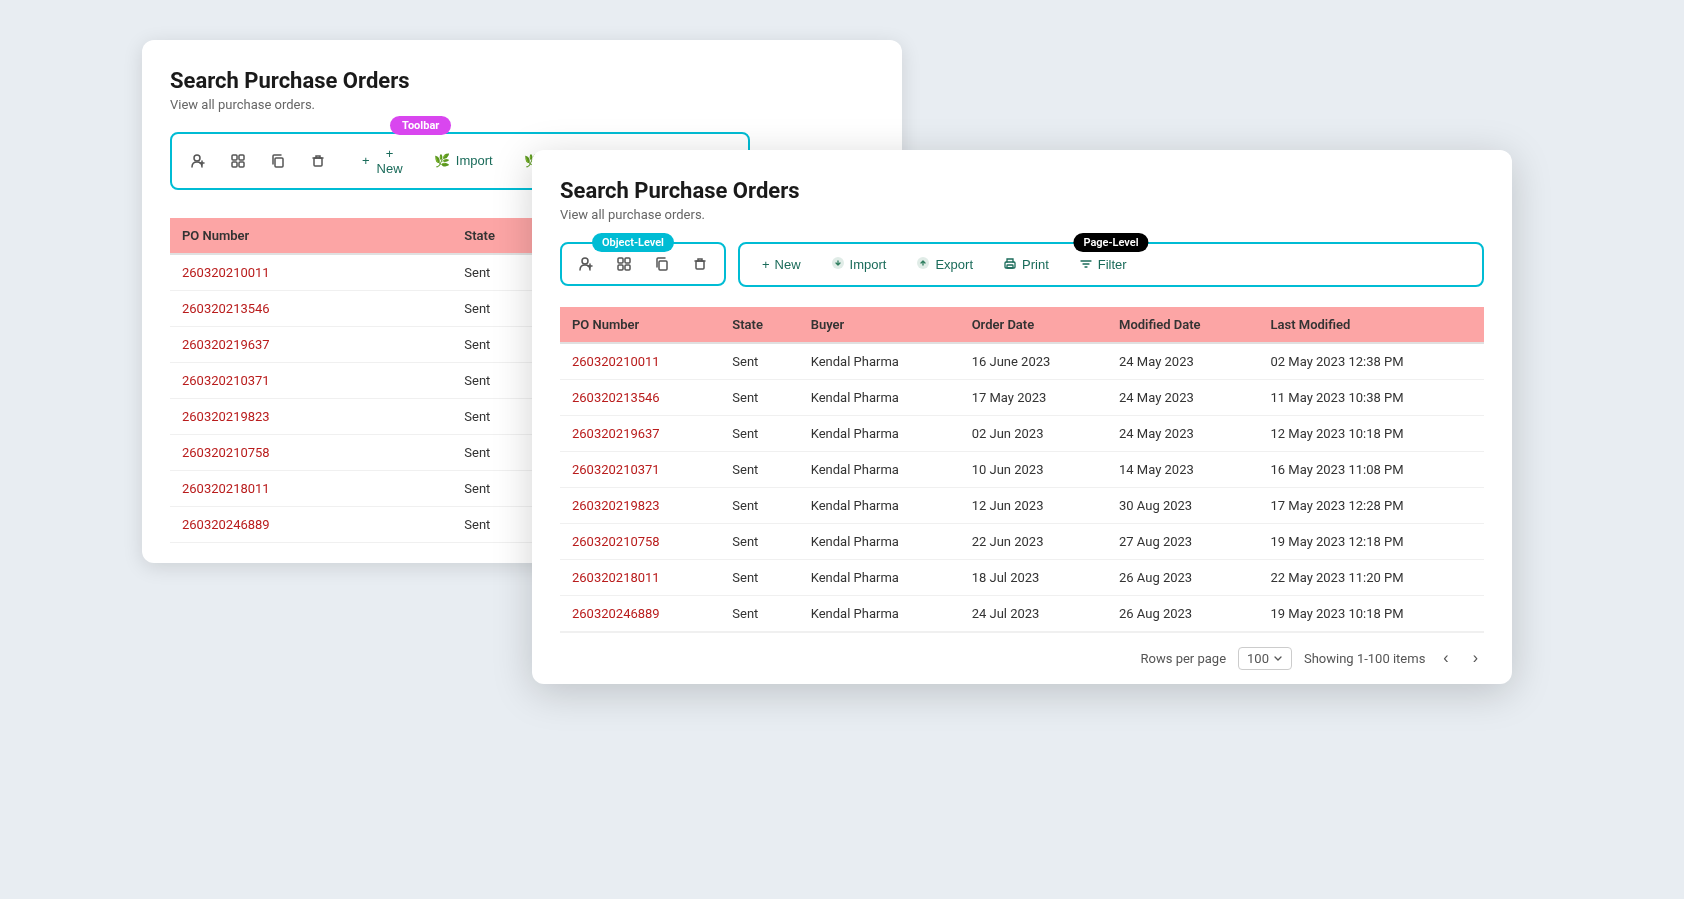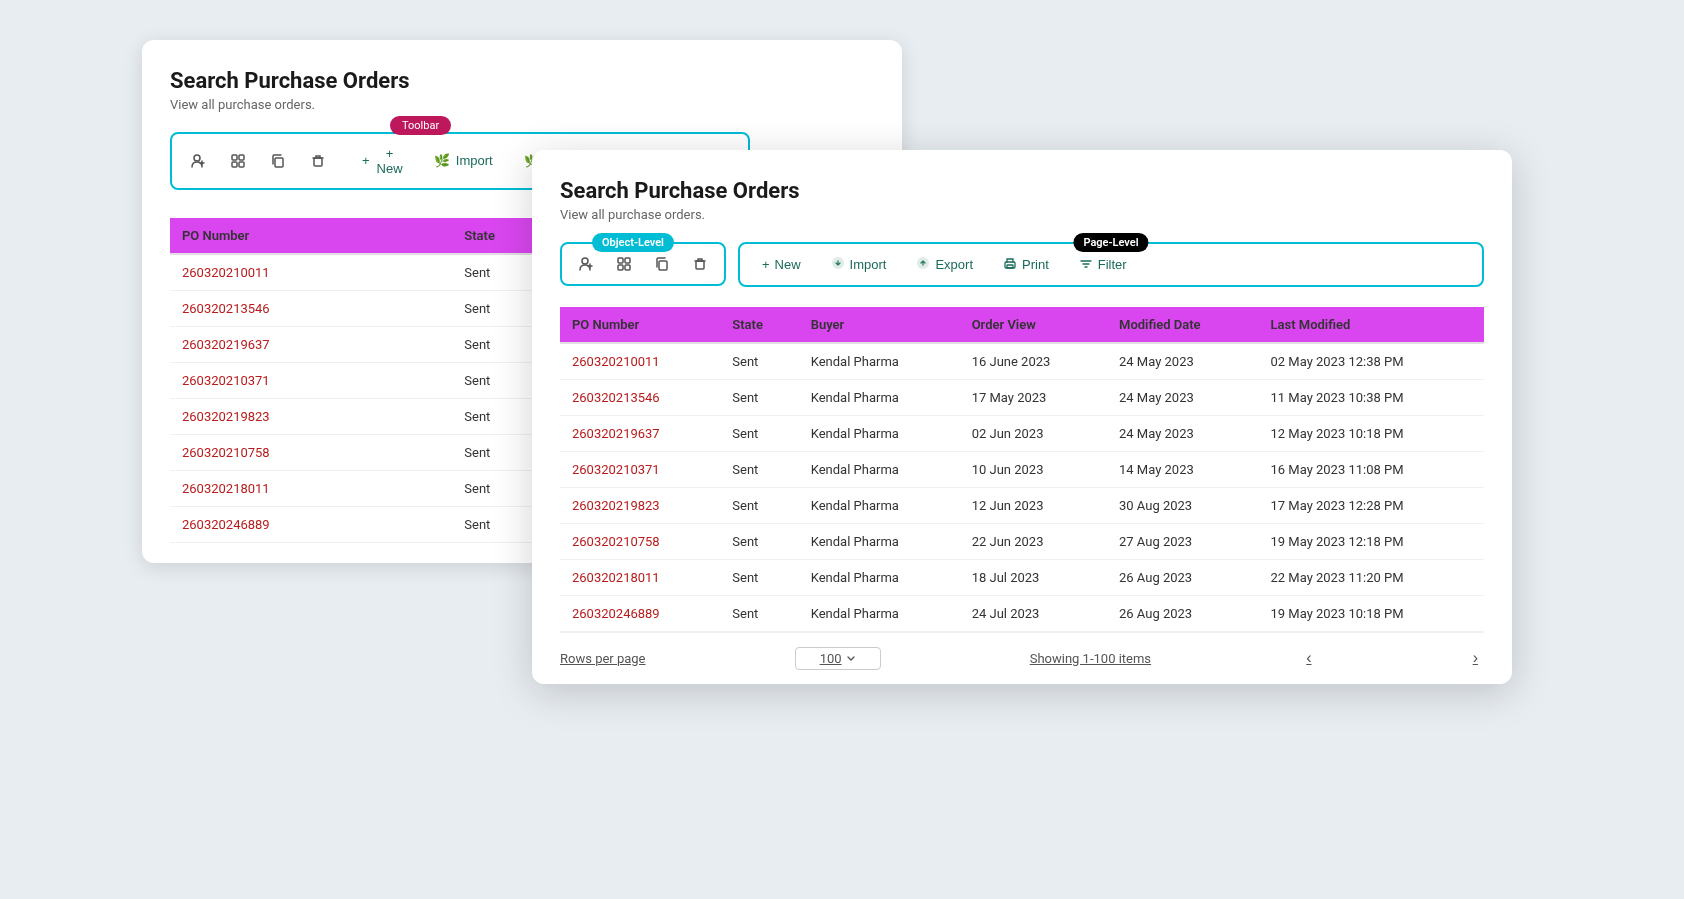--- a/index.html
+++ b/index.html
@@ -91,21 +91,21 @@
       width: 100%;
       border-collapse: collapse;
       font-size: 13px;
     }
     thead th {
       text-align: left;
       padding: 10px 12px;
       font-weight: 600;
       color: #333;
       border-bottom: 2px solid #e0e0e0;
-      background: #d946ef;
+      background: #fca5a5;
     }
     tbody tr {
       border-bottom: 1px solid #f0f0f0;
     }
     tbody td {
       padding: 10px 12px;
       color: #333;
     }
     .link-cell {
       color: #b91c1c;
@@ -202,36 +202,35 @@
     }
 
     .front-table-wrap table {
       font-size: 13px;
     }
 
     
     .pagination-bar {
       display: flex;
       align-items: center;
-      justify-content: space-between;
+      justify-content: flex-end;
       gap: 12px;
       padding: 14px 0 14px 0;
       border-top: 1px solid #f0f0f0;
       font-size: 13px;
       color: #555;
-      text-decoration: underline;
     }
 
     .rows-select {
       display: flex;
       align-items: center;
       gap: 4px;
       border: 1px solid #ccc;
       border-radius: 4px;
-      padding: 3px 24px;
+      padding: 3px 8px;
       font-size: 13px;
       cursor: pointer;
     }
 
     .pagination-info { color: #555; }
 
     .pagination-arrow {
       background: none;
       border: none;
       cursor: pointer;
@@ -244,21 +243,21 @@
 <body>
 
 <div class="scene">
 
   <div class="card-back">
     <h1 class="page-title">Search Purchase Orders</h1>
     <p class="page-subtitle">View all purchase orders.</p>
 
     <div style="position:relative; margin-bottom: 28px;">
       <div style="position:absolute; top:-18px; left:220px; z-index:10;">
-        <span style="background:#be185d; color:#fff; font-size:11px; font-weight:400; padding:3px 12px; border-radius:10px;">Toolbar</span>
+        <span style="background:#d946ef; color:#fff; font-size:11px; font-weight:700; padding:3px 12px; border-radius:10px;">Toolbar</span>
       </div>
       <div class="toolbar-back">
         <button class="toolbar-btn icon-only">
           <svg width="16" height="16" viewBox="0 0 16 16" fill="none">
               <circle cx="7" cy="5" r="3" stroke="#555" stroke-width="1.5"></circle>
               <path d="M2 14c0-3 2-5 5-5s5 2 5 5" stroke="#555" stroke-width="1.5" stroke-linecap="round"></path>
               <line x1="12" y1="8" x2="12" y2="12" stroke="#555" stroke-width="1.5" stroke-linecap="round"></line>
               <line x1="10" y1="10" x2="14" y2="10" stroke="#555" stroke-width="1.5" stroke-linecap="round"></line>
             </svg>
         </button>
@@ -452,21 +451,21 @@
       </div>
     </div>
 
     <div class="front-table-wrap">
       <table>
         <thead>
           <tr>
             <th>PO Number</th>
             <th>State</th>
             <th>Buyer</th>
-            <th>Order View</th>
+            <th>Order Date</th>
             <th>Modified Date</th>
             <th>Last Modified</th>
           </tr>
         </thead>
         <tbody id="front-tbody">
             <tr>
       <td><a class="link-cell">260320210011</a></td>
       <td>Sent</td>
       <td>Kendal Pharma</td>
       <td>16 June 2023</td>

